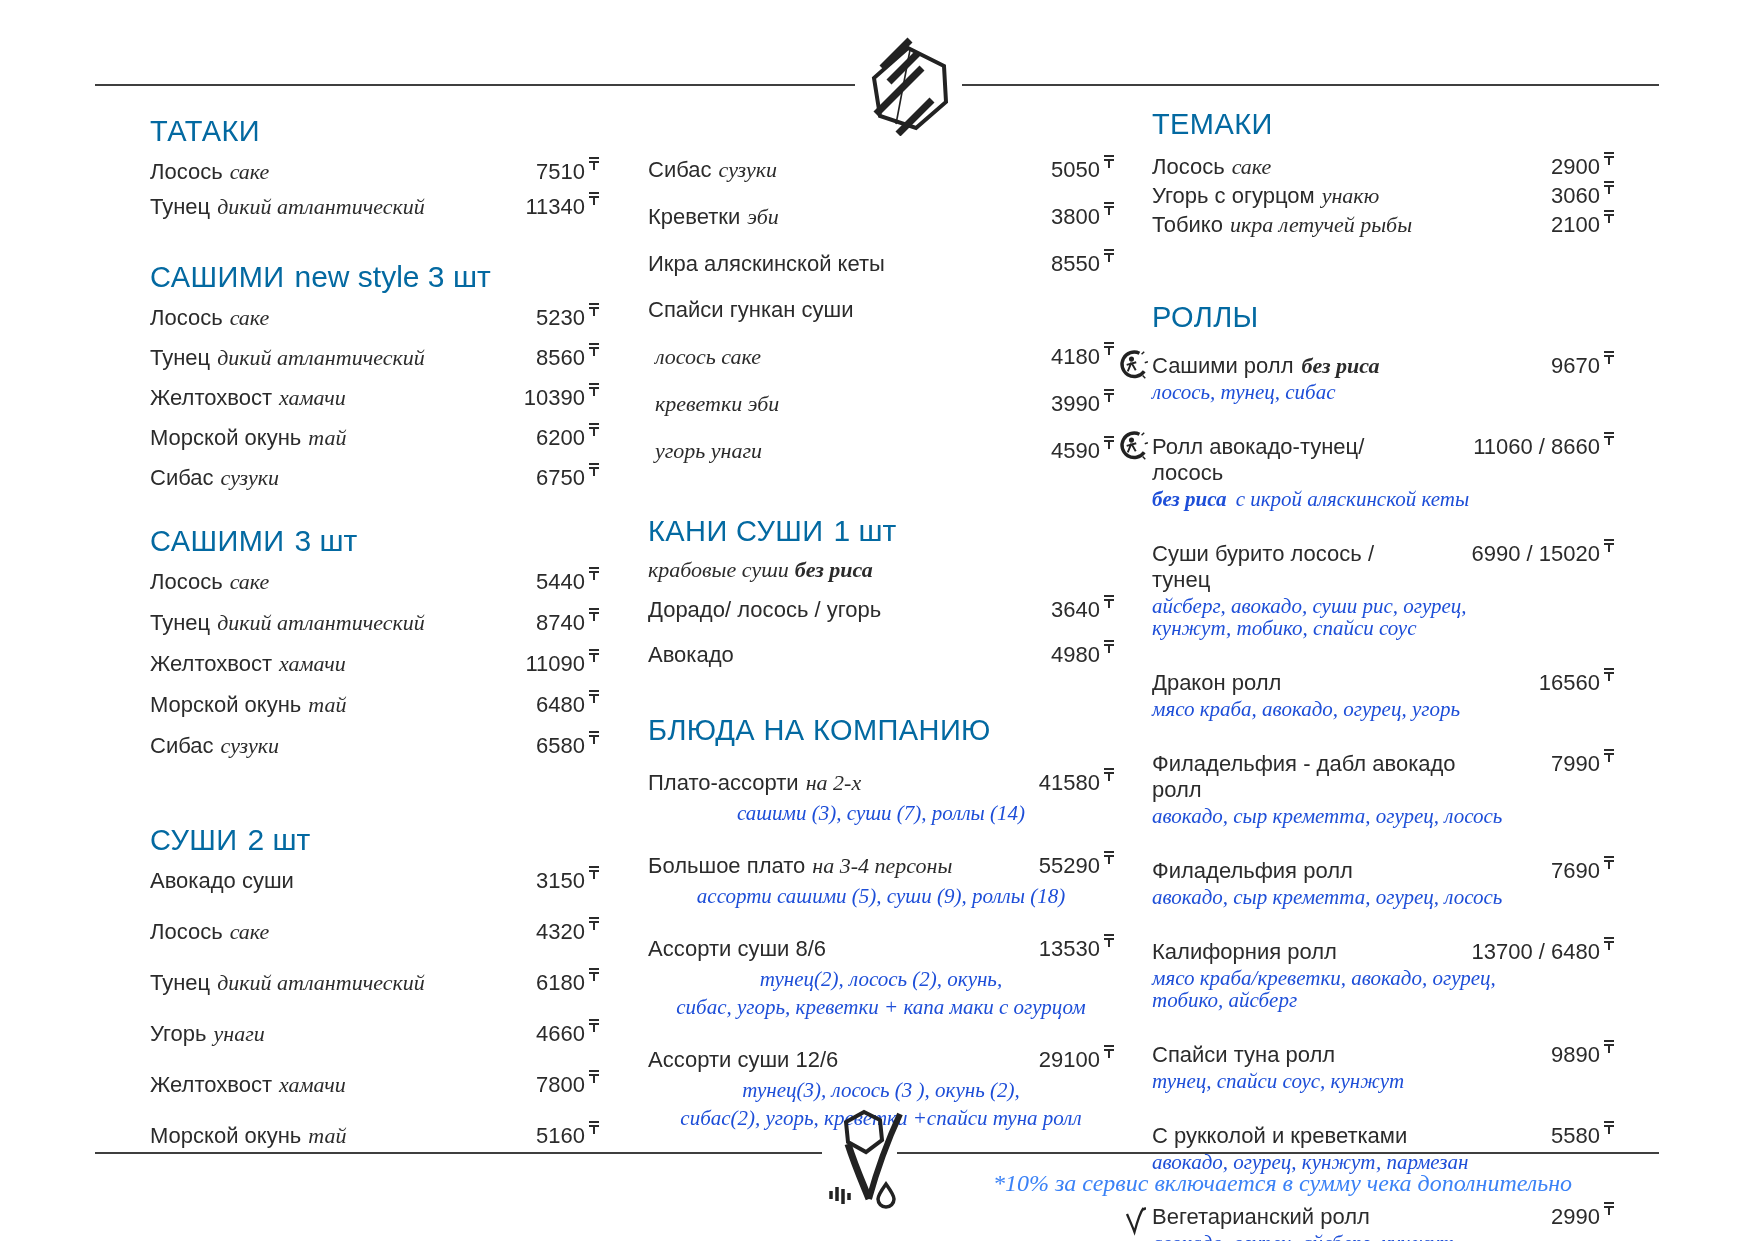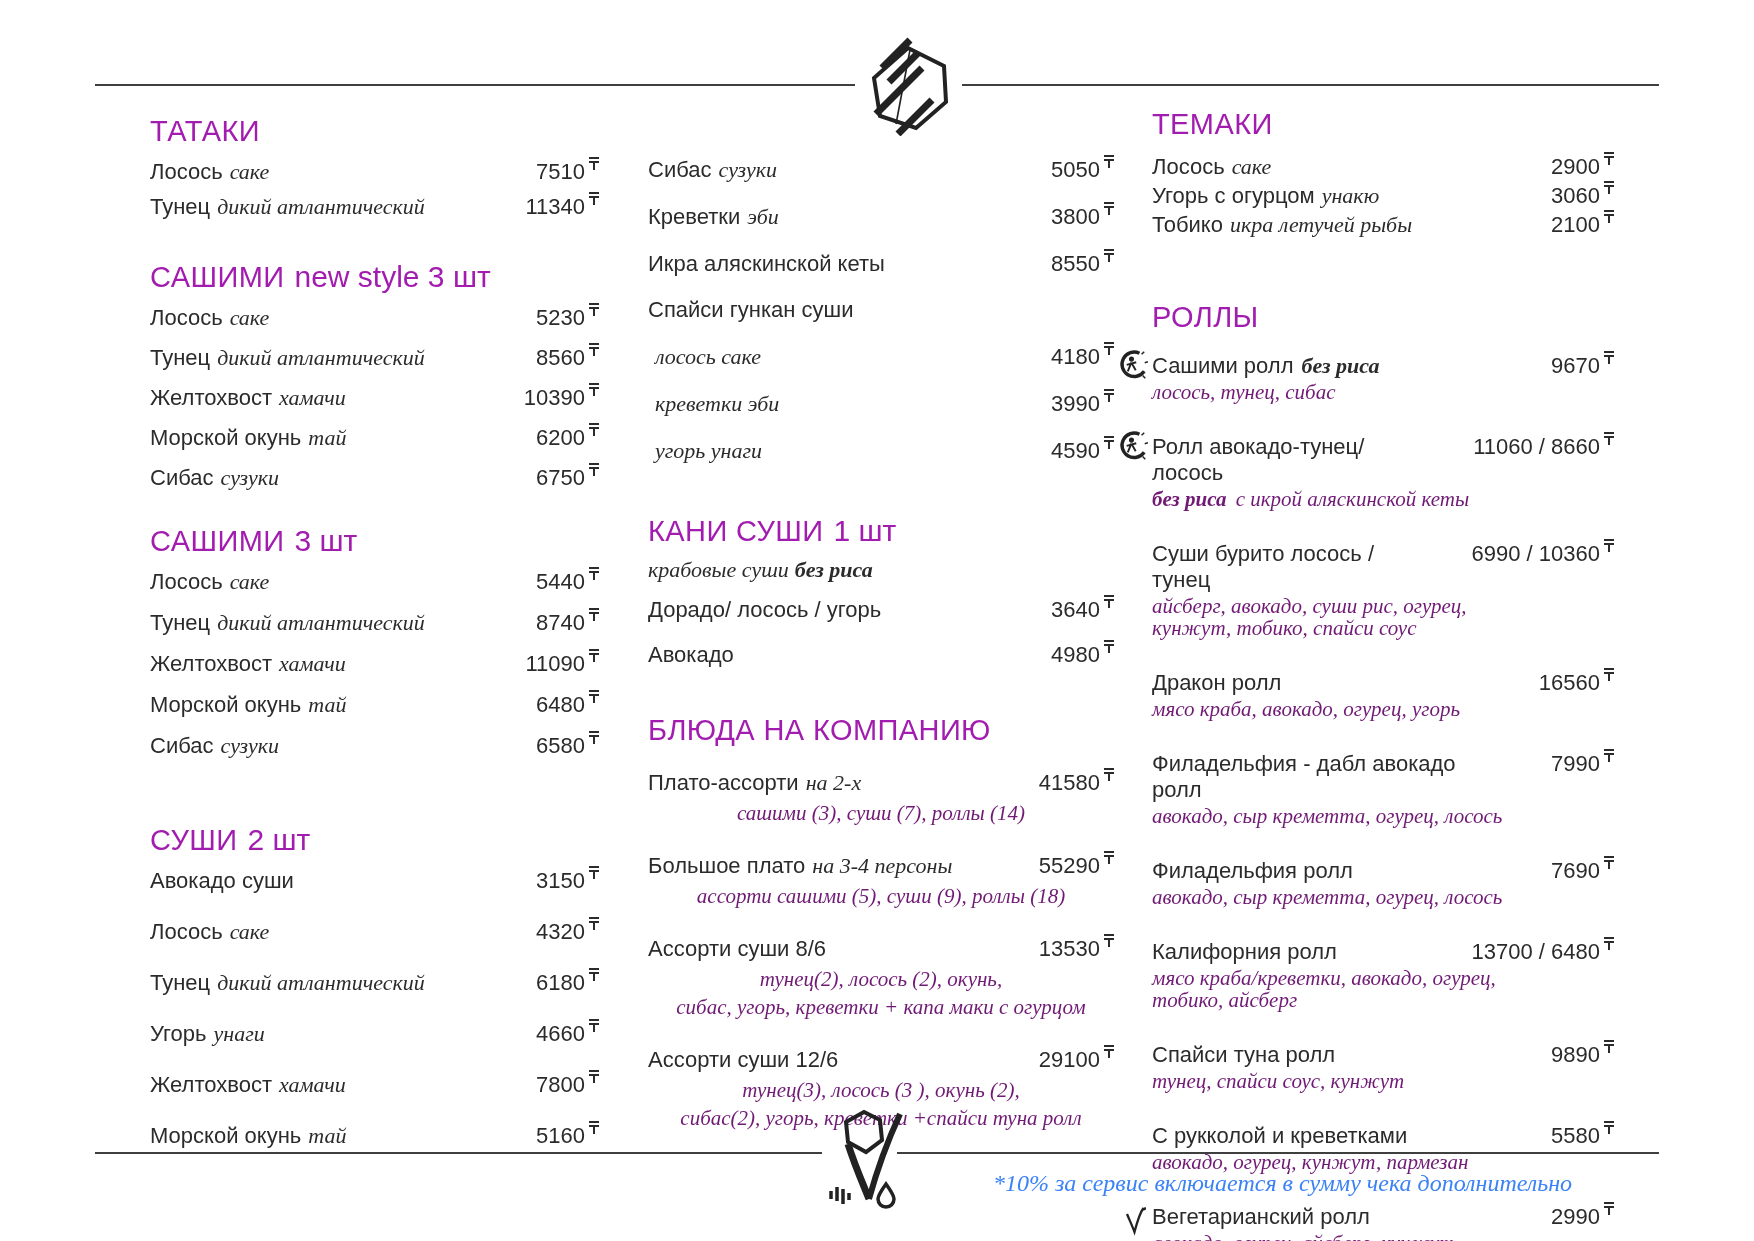--- a/index.html
+++ b/index.html
@@ -24,21 +24,21 @@
               font-family:"Liberation Serif", serif; font-style:italic;
               font-size:24px; color:#3b82f6; white-space:nowrap; }
 
   
   .col { position:absolute; }
   [data-col="0"] { left:150px;  top:115px; width:449px; }
   [data-col="1"] { left:648px;  top:155px; width:466px; }
   [data-col="2"] { left:1152px; top:108px; width:462px; }
 
   .sec-h { font-size:29px; font-weight:400; line-height:32px; letter-spacing:.4px;
-           color:#a21caf; margin:0 0 10px 0; }
+           color:#0369a1; margin:0 0 10px 0; }
   .sec-h .sfx { font-size:30px; font-weight:400; letter-spacing:0; margin-left:10px; }
 
   .subtitle { font-size:22px; line-height:26px; margin:4px 0 12px 0;
               font-family:"Liberation Serif", serif; font-style:italic; }
   .subtitle .bit { font-weight:700; margin-left:6px; }
 
   .mi { position:relative; }
   .line { display:flex; align-items:baseline; line-height:26px;gap:40px; }
   .nm { flex:1 1 auto; min-width:0; }
   .nm .n   { font-size:22px; }
@@ -48,21 +48,21 @@
 
   
   .tg { display:inline-block; width:10px; height:13px; margin-left:4px; vertical-align:9px;
         background:
           linear-gradient(#2b2b2b,#2b2b2b) 0 0/100% 2px no-repeat,
           linear-gradient(#2b2b2b,#2b2b2b) 0 4px/100% 2px no-repeat,
           linear-gradient(#2b2b2b,#2b2b2b) 50% 100%/2px 9px no-repeat; }
 
   .descs { margin-top:1px; }
   .desc { font-family:"Liberation Serif", serif; font-style:italic; font-size:21px;
-          line-height:22px; color:#701a75; }
+          line-height:22px; color:#1d4ed8; }
   .desc .bit { font-weight:700; margin-right:4px; }
 
   
   [data-col="0"] .sec:nth-child(1) { margin-bottom:39px; }
   [data-col="0"] .sec:nth-child(1) .mi { margin-bottom:5px; }
   [data-col="0"] .sec:nth-child(2) { margin-bottom:32px; }
   [data-col="0"] .sec:nth-child(2) .mi { margin-bottom:10px; }
   [data-col="0"] .sec:nth-child(3) { margin-bottom:63px; }
   [data-col="0"] .sec:nth-child(3) .mi { margin-bottom:11px; }
   [data-col="0"] .sec:nth-child(4) .mi { margin-bottom:21px; }
@@ -480,21 +480,21 @@
       <span class="price"><span class="num">11060 / 8660</span><span class="tg"></span></span>
     </div>
     <div class="descs">
                 <div class="desc"><span class="bit">без риса</span> <span>с икрой аляскинской кеты</span></div>
               </div>
   </div>
             <div class="mi">
     <div class="line">
 
       <span class="nm"><span class="n">Суши бурито лосось / тунец</span></span>
-      <span class="price"><span class="num">6990 / 10360</span><span class="tg"></span></span>
+      <span class="price"><span class="num">6990 / 15020</span><span class="tg"></span></span>
     </div>
     <div class="descs">
                 <div class="desc">айсберг, авокадо, суши рис, огурец,</div>
                 <div class="desc">кунжут, тобико, спайси соус</div>
               </div>
   </div>
             <div class="mi">
     <div class="line">
 
       <span class="nm"><span class="n">Дракон ролл</span></span>

